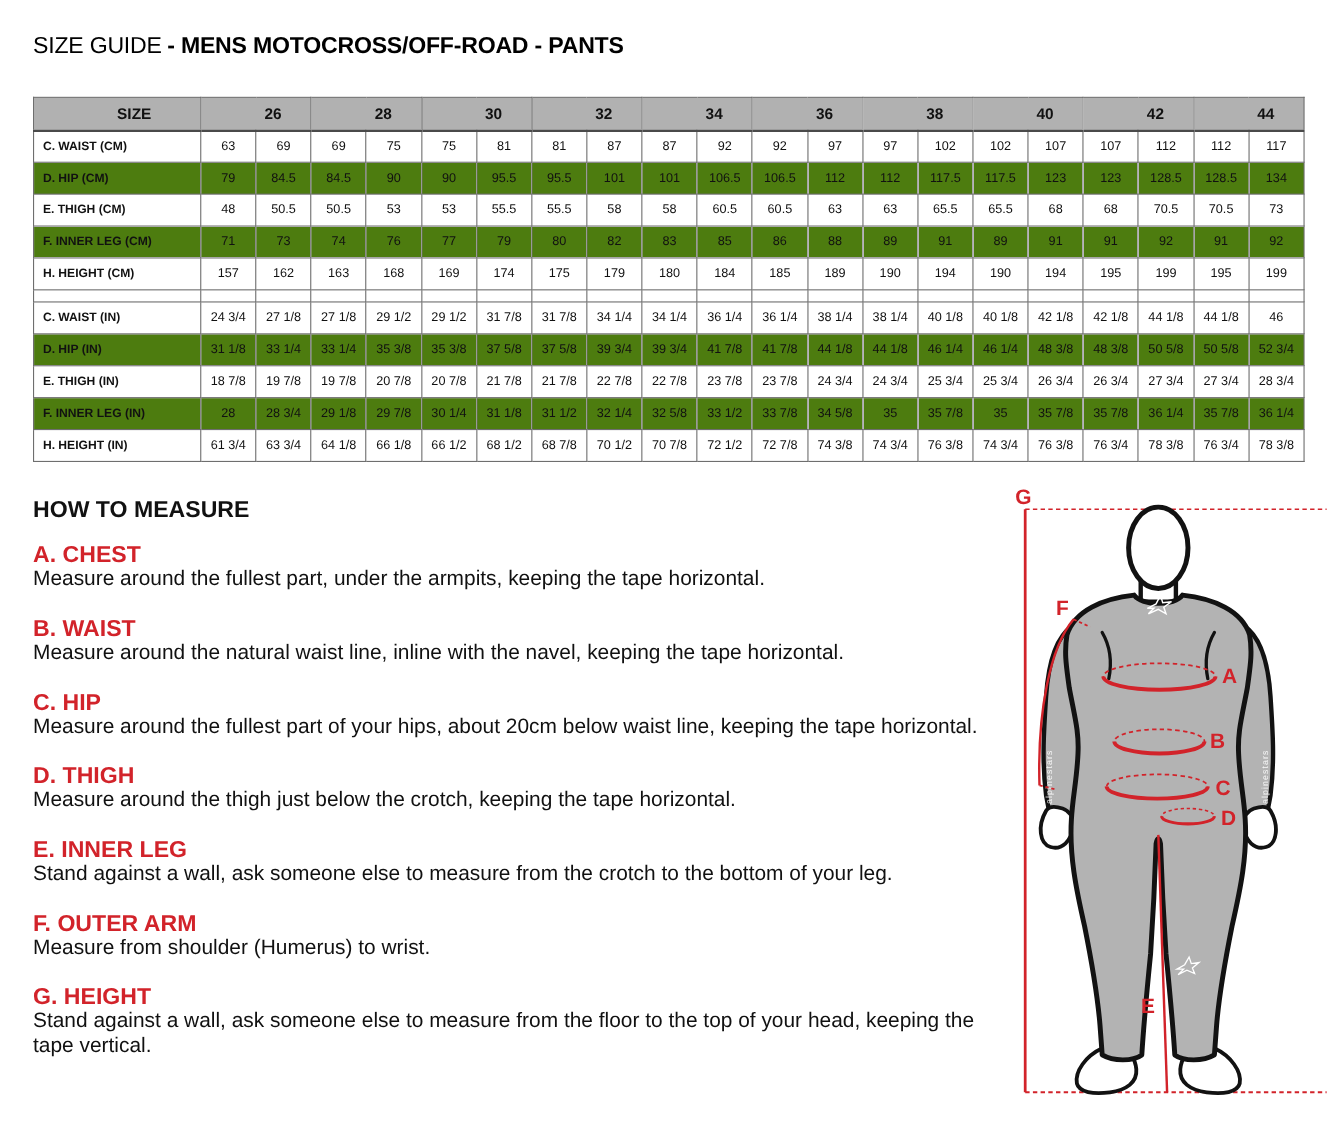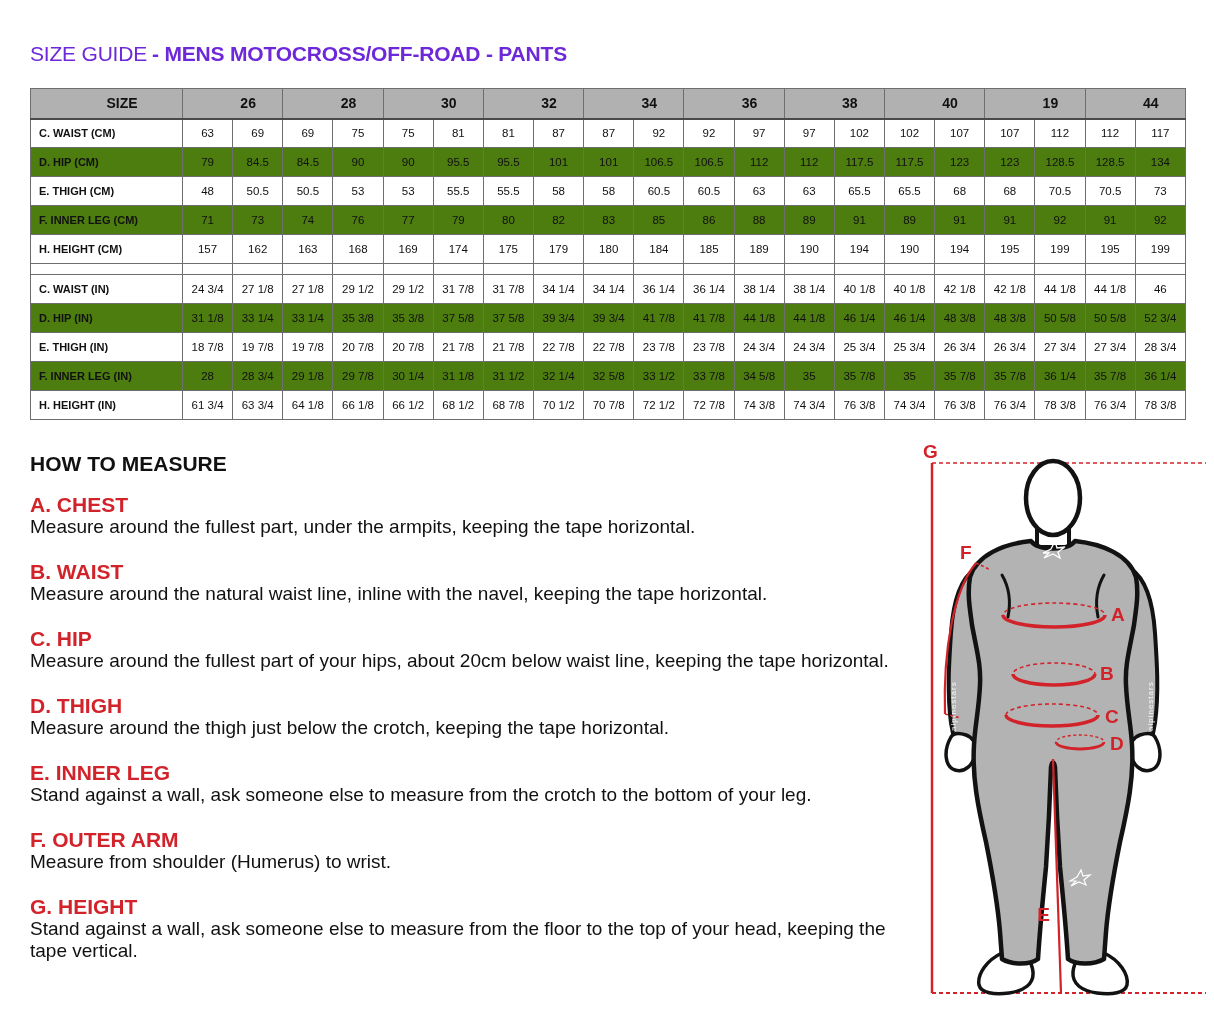--- a/index.html
+++ b/index.html
@@ -1,19 +1,19 @@
 <!DOCTYPE html>
 <html><head>
 <meta charset="utf-8">
 <style>
   * { margin:0; padding:0; box-sizing:border-box; }
   body { font-family:"Liberation Sans", sans-serif; background:#fff; }
   .page { position:relative; width:1214px; height:1028px; background:#fff; overflow:hidden; }
 
-  .page-title { position:absolute; left:30px; top:42px; font-size:21px; color:#6d28d9; letter-spacing:-0.2px; white-space:nowrap; }
+  .page-title { position:absolute; left:30px; top:30px; font-size:21px; color:#000000; letter-spacing:-0.2px; white-space:nowrap; }
   .page-title .regular { font-weight:normal; margin-right:5px; }
   .page-title .bold { font-weight:bold; }
 
   table.size-table { position:absolute; left:30px; top:88px; width:1156px; border-collapse:collapse; table-layout:fixed; }
   .size-table th, .size-table td { border:1px solid #6e6e6e; color:#111; overflow:hidden; white-space:nowrap; }
   .size-table thead th { background:#b1b1b1; font-size:14px; font-weight:bold; height:30px; text-align:center; border-bottom:2px solid #4a4a4a;padding-left:31px; }
   .size-table thead th.corner { font-size:14px; }
   .size-table tbody tr { height:29px; background:#fff;padding-left:47px; }
   .size-table tbody tr.alt { background:#4d7c0f; }
   .size-table tbody tr.spacer { height:11px; background:#fff; }
@@ -47,21 +47,21 @@
         <tr>
           <th class="corner">SIZE</th>
           <th colspan="2">26</th>
           <th colspan="2">28</th>
           <th colspan="2">30</th>
           <th colspan="2">32</th>
           <th colspan="2">34</th>
           <th colspan="2">36</th>
           <th colspan="2">38</th>
           <th colspan="2">40</th>
-          <th colspan="2">19</th>
+          <th colspan="2">42</th>
           <th colspan="2">44</th>
         </tr>
       </thead>
       <tbody>
         <tr>
           <td class="label">C. WAIST (CM)</td>
           <td class="val">63</td>
           <td class="val">69</td>
           <td class="val">69</td>
           <td class="val">75</td>

